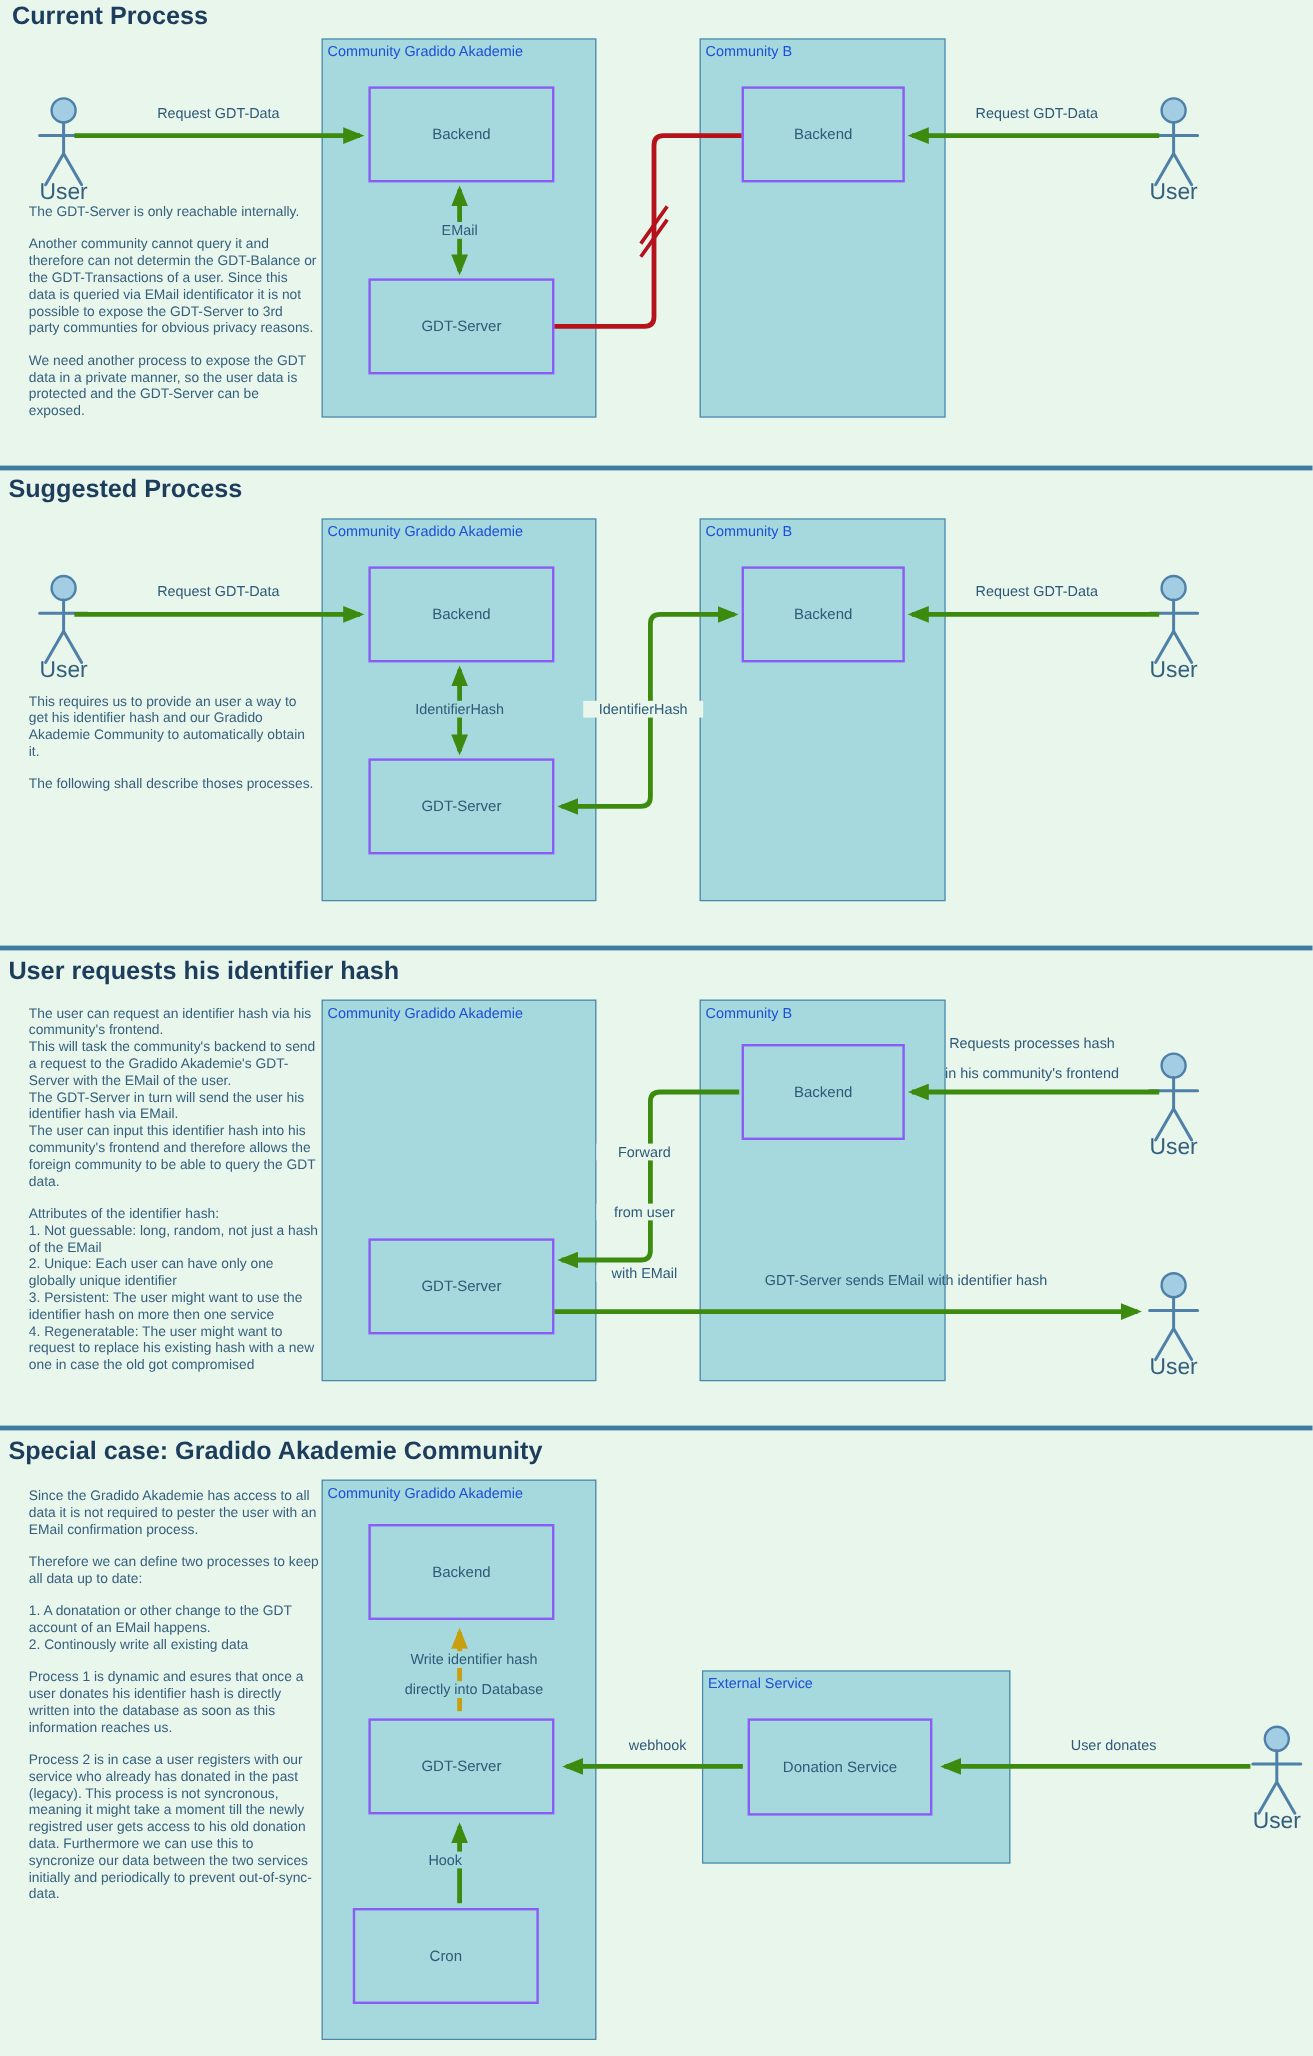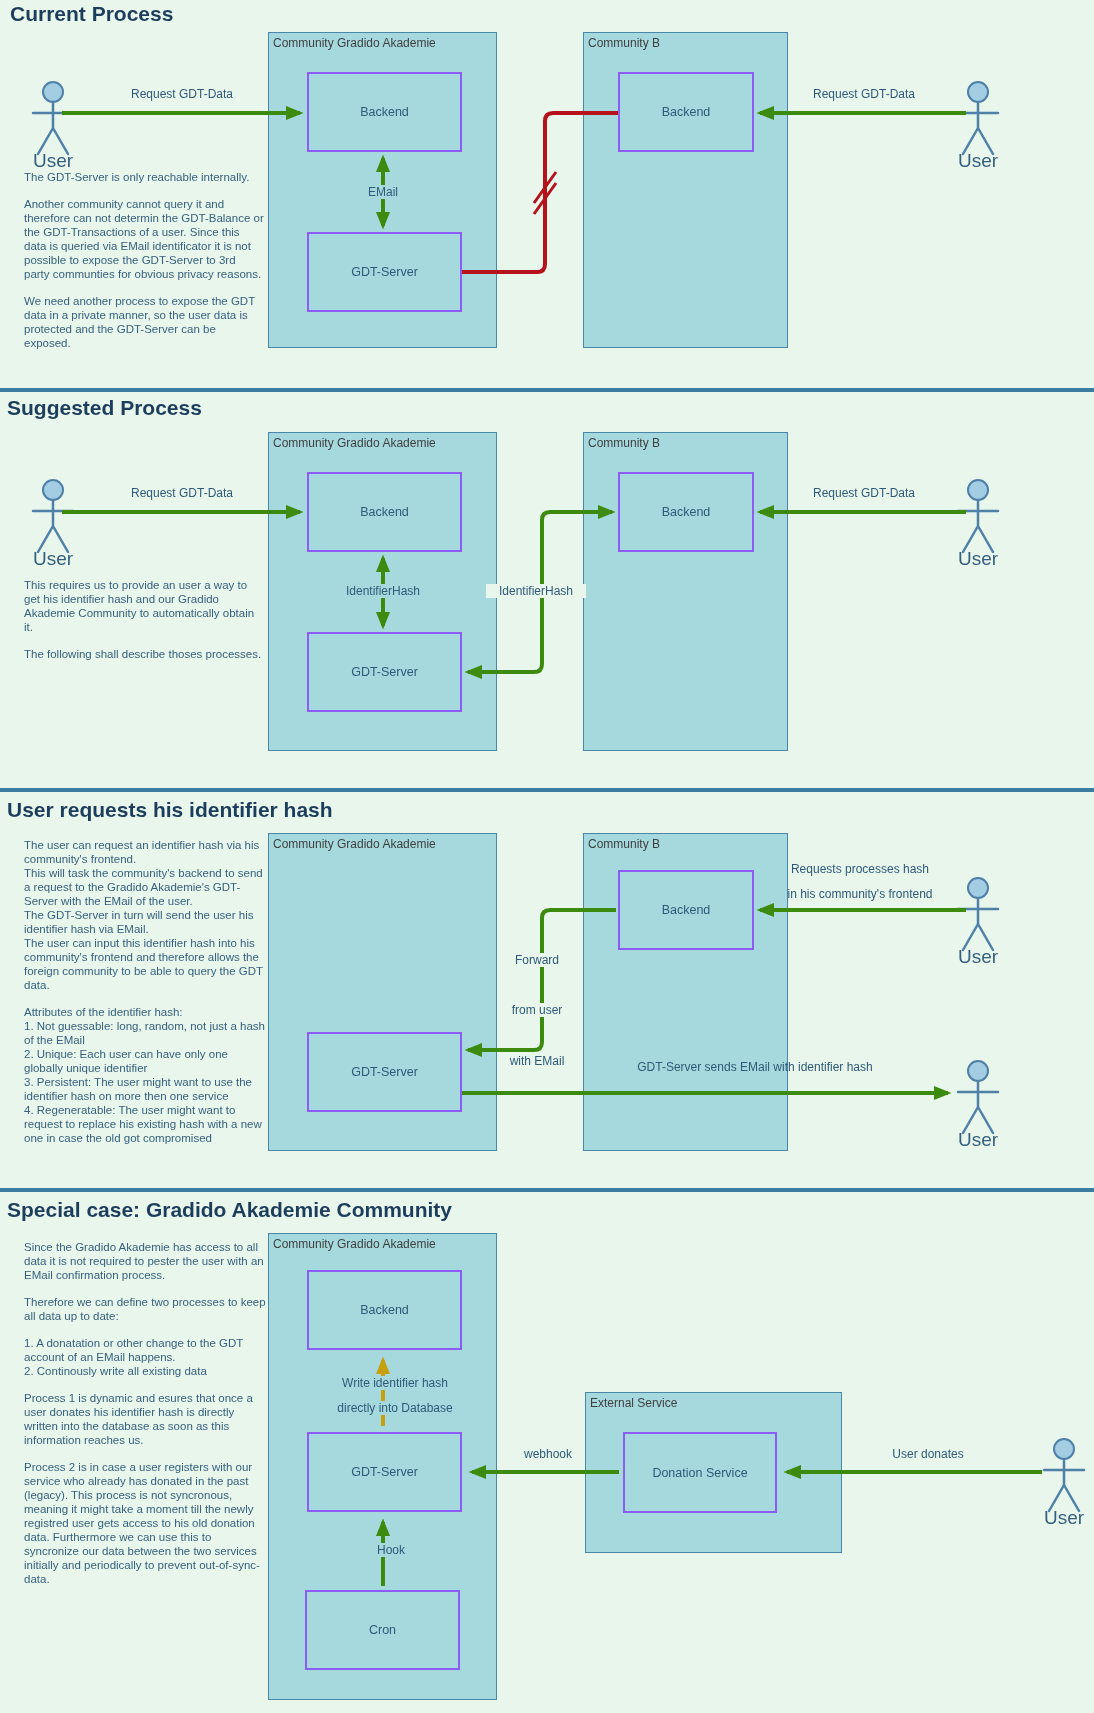--- a/index.html
+++ b/index.html
@@ -1,21 +1,21 @@
 <!DOCTYPE html>
 <html><head>
 <meta charset="utf-8">
 <style>
   html,body{margin:0;padding:0;background:#e9f6ec;}
   #canvas{position:relative;width:1094px;height:1713px;background:#e9f6ec;
           font-family:"Liberation Sans",sans-serif;color:#35607d;overflow:hidden;}
   .title{position:absolute;font-size:21px;font-weight:bold;color:#1d3d5c;margin:0;}
   .divider{position:absolute;left:0;width:1094px;height:4px;background:#3d7ba0;}
   .box{position:absolute;background:#a6d9dd;border:1px solid #4a86a8;box-sizing:border-box;}
-  .boxlabel{font-size:12px;color:#404040;padding:3px 4px;}
+  .boxlabel{font-size:12px;color:#1d4ed8;padding:3px 4px;}
   .inner{position:absolute;background:#a6d9dd;border:2px solid #8b5cf6;box-sizing:border-box;
          display:flex;align-items:center;justify-content:center;font-size:12.5px;color:#2e5a78;}
   .tblock{position:absolute;font-size:11.5px;line-height:14px;color:#35607d;}
   .tblock p{margin:0 0 13px 12px;white-space:pre-line;}
   .dlabel{position:absolute;font-size:12px;color:#2e5a78;text-align:center;line-height:14px;}
   .bgbox{background:#a6d9dd;}
   .bgpage{background:#e9f6ec;}
   .utext{position:absolute;font-size:19px;color:#35607d;text-align:center;width:90px;}
   svg#overlay{position:absolute;left:0;top:0;pointer-events:none;}
   .gl{stroke:#3c8a0e;stroke-width:4;fill:none;}
@@ -118,21 +118,21 @@
 
   <div class="box" style="left:268px;top:1233px;width:229px;height:467px;">
     <div class="boxlabel">Community Gradido Akademie</div>
   </div>
   <div class="inner" style="left:307px;top:1270px;width:155px;height:80px;">
     <span>Backend</span>
   </div>
   <div class="inner" style="left:307px;top:1432px;width:155px;height:80px;">
     <span>GDT-Server</span>
   </div>
-  <div class="inner" style="left:305px;top:1590px;width:155px;height:80px;">
+  <div class="inner" style="left:294px;top:1590px;width:155px;height:80px;">
     <span>Cron</span>
   </div>
 
   <div class="box" style="left:585px;top:1392px;width:257px;height:161px;">
     <div class="boxlabel">External Service</div>
   </div>
   <div class="inner" style="left:623px;top:1432px;width:154px;height:81px;">
     <span>Donation Service</span>
   </div>
 
@@ -195,18 +195,18 @@
   <div class="dlabel" style="left:750px;top:887px;width:220px;">in his community's frontend</div>
   <div class="dlabel bgpage" style="left:497px;top:953px;width:80px;">Forward</div>
   <div class="dlabel bgpage" style="left:497px;top:1034px;width:80px;margin-top:20px;">with EMail</div>
   <div class="dlabel bgpage" style="left:497px;top:1003px;width:80px;">from user</div>
   <div class="dlabel" style="left:555px;top:1060px;width:400px;">GDT-Server sends EMail with identifier hash</div>
   <div class="utext" style="left:933px;top:946px;">User</div>
   <div class="utext" style="left:933px;top:1129px;">User</div>
 
   <div class="dlabel bgbox" style="left:320px;top:1376px;width:150px;">Write identifier hash</div>
   <div class="dlabel bgbox" style="left:315px;top:1401px;width:160px;">directly into Database</div>
-  <div class="dlabel bgbox" style="left:351px;top:1543px;width:80px;">Hook</div>
+  <div class="dlabel bgbox" style="left:331px;top:1543px;width:80px;">Hook</div>
   <div class="dlabel" style="left:493px;top:1447px;width:110px;">webhook</div>
   <div class="dlabel" style="left:848px;top:1447px;width:160px;">User donates</div>
   <div class="utext" style="left:1019px;top:1507px;">User</div>
 
 </div>
 
 </body></html>

